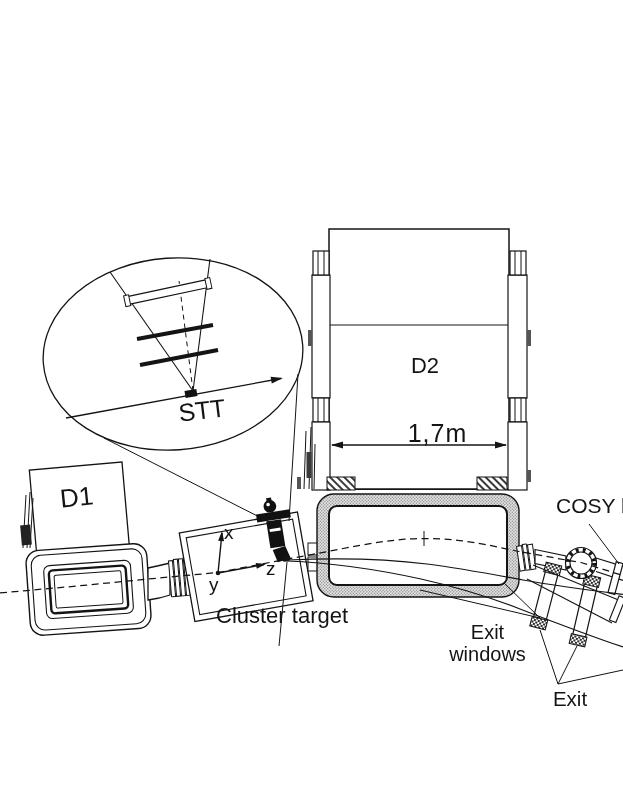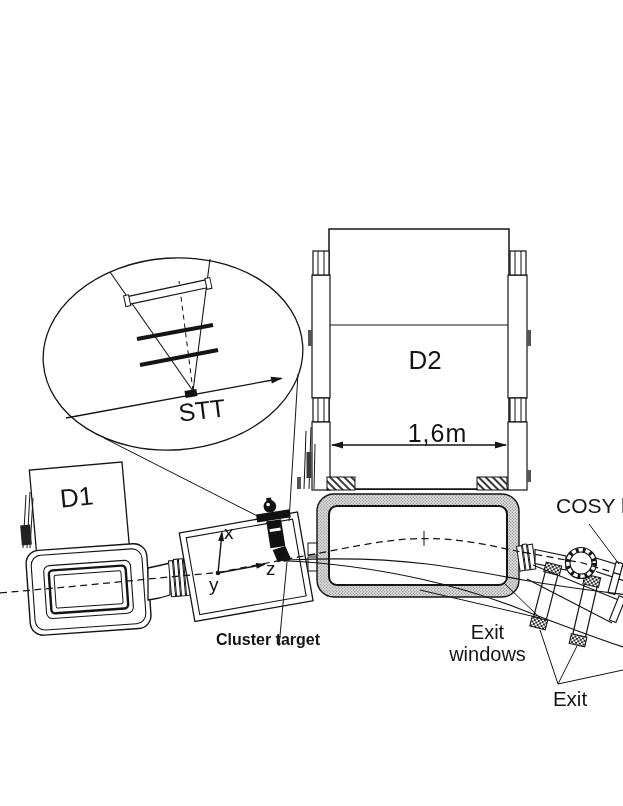--- a/index.html
+++ b/index.html
@@ -215,31 +215,31 @@
     <line x1="298" y1="374" x2="289" y2="521"></line>
     <line x1="279" y1="646" x2="287" y2="562"></line>
     <path d="M420,590 L540,618 L504,583"></path>
     <path d="M540,630 L558,684 L577,646 M558,684 L623,670"></path>
     <line x1="589" y1="524" x2="619" y2="564"></line>
   </g>
 </svg>
 
 <div class="lbl" style="left:60px;top:483px;font-size:26px;transform:rotate(-6deg);">D1</div>
 
-<div class="lbl center" style="left:400px;top:346px;width:50px;font-size:26px;">D2</div>
+<div class="lbl center" style="left:400px;top:354px;width:50px;font-size:22px;">D2</div>
 
 <div class="lbl center" style="left:176px;top:396px;width:52px;font-size:25px;transform:rotate(-7deg);">STT</div>
 
-<div class="lbl center" style="left:400px;top:419px;width:75px;font-size:25px;letter-spacing:1px;">1,6m</div>
+<div class="lbl center" style="left:400px;top:419px;width:75px;font-size:25px;letter-spacing:1px;">1,7m</div>
 
 <div class="lbl" style="left:224px;top:522px;font-size:19px;">x</div>
 <div class="lbl" style="left:209px;top:574px;font-size:19px;">y</div>
 <div class="lbl" style="left:266px;top:558px;font-size:19px;">z</div>
 
-<div class="lbl" style="left:216px;top:631px;font-size:16px;font-weight:bold;">Cluster target</div>
+<div class="lbl" style="left:216px;top:604px;font-size:22px;">Cluster target</div>
 
 <div class="lbl center wrap" style="left:440px;top:621px;width:95px;font-size:20px;">Exit windows</div>
 
 <div class="lbl center" style="left:520px;top:688px;width:100px;font-size:20.5px;">Exit</div>
 
 <div class="lbl" style="left:556px;top:494px;font-size:21px;">COSY beam</div>
 
 </div>
 
 </body></html>

